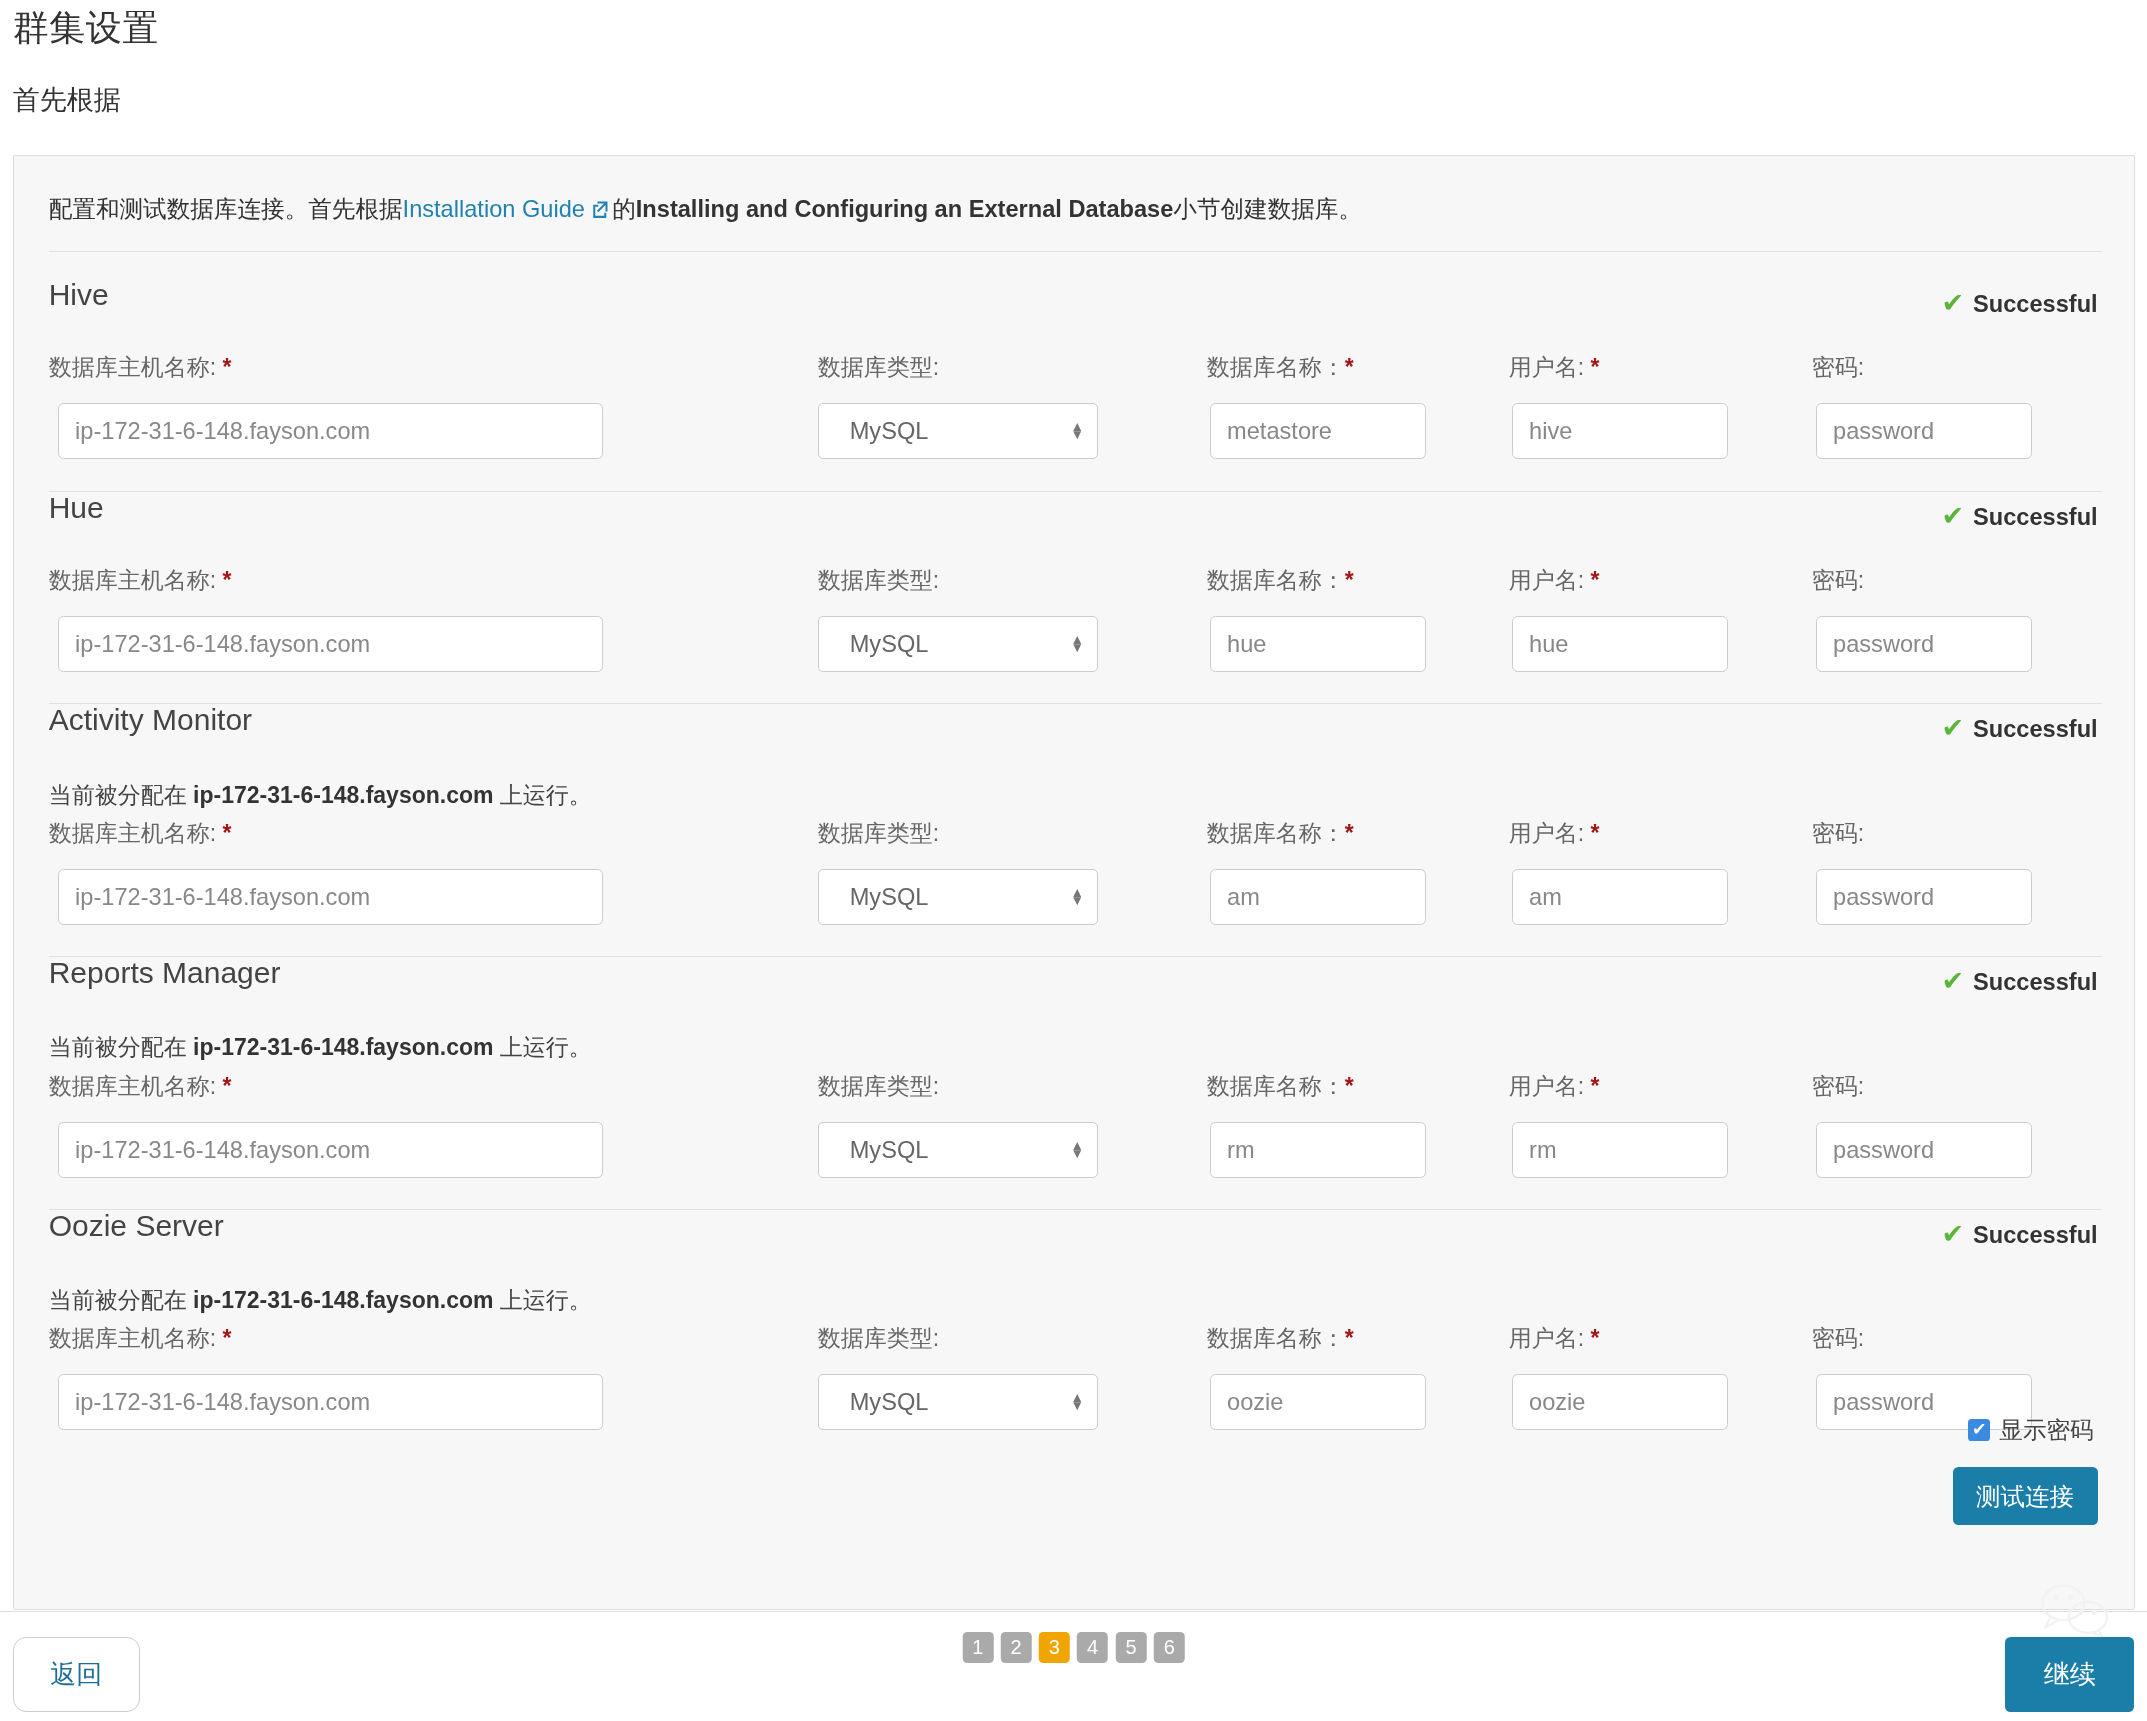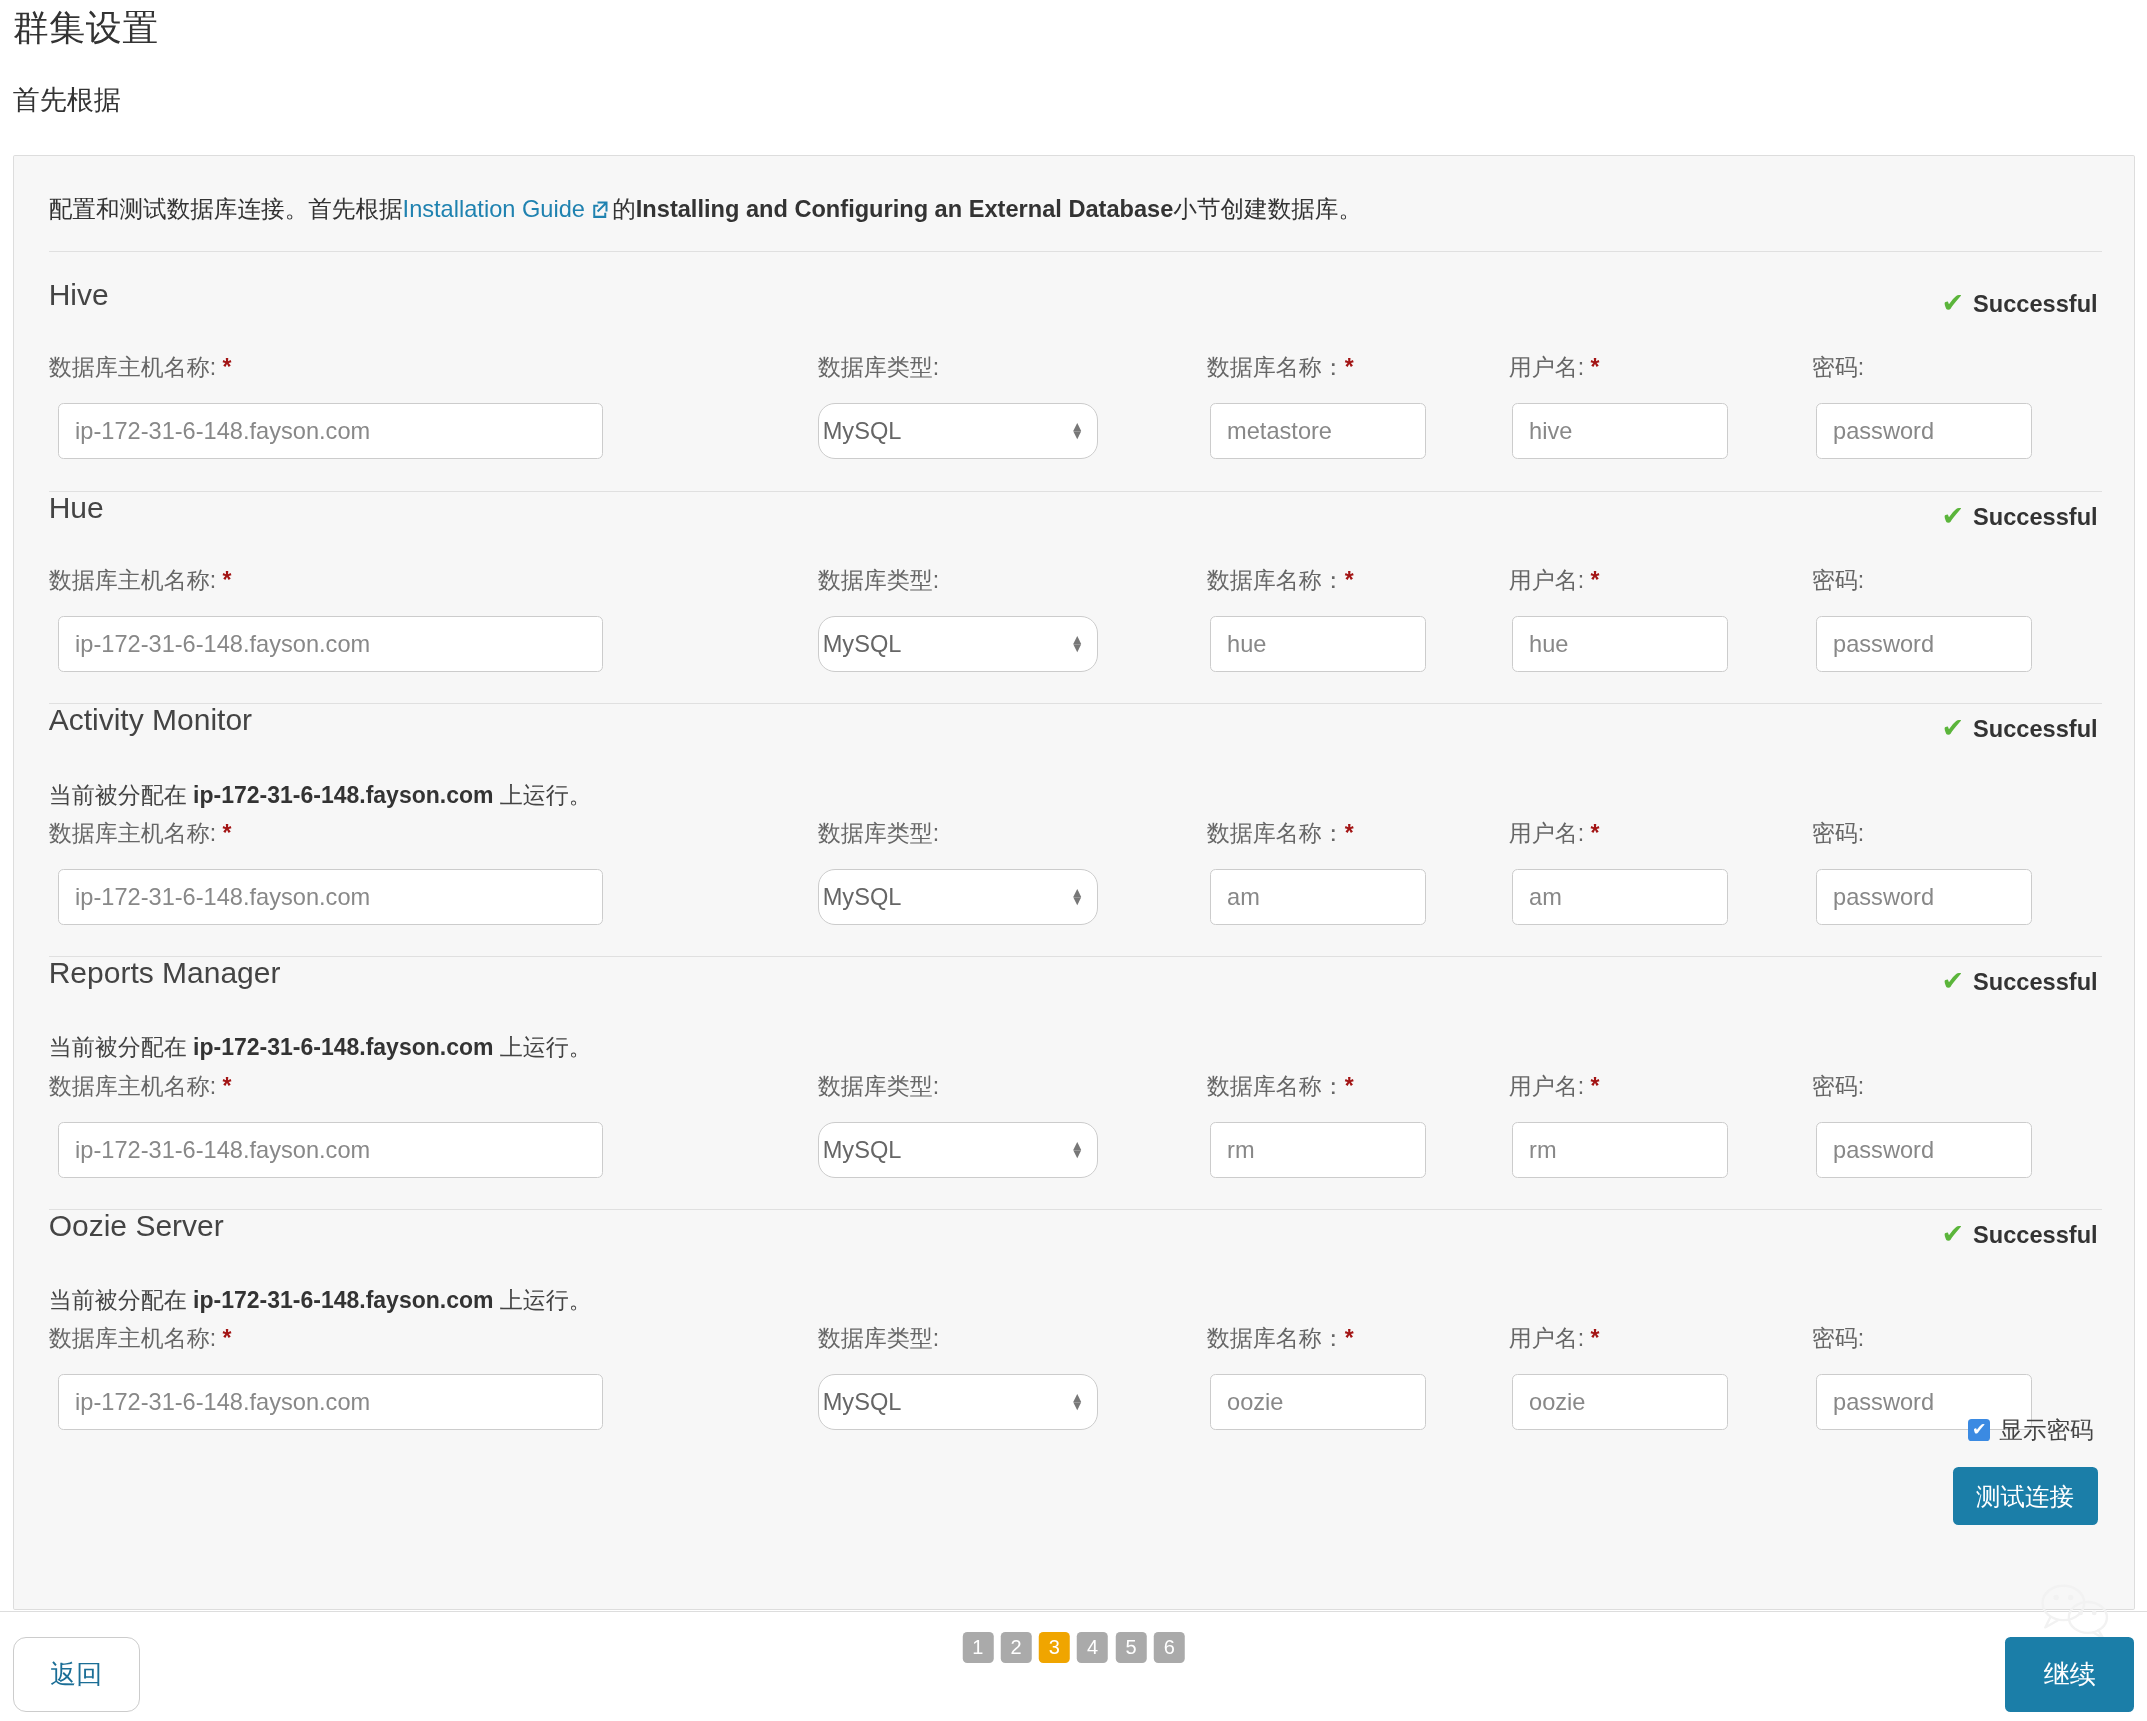--- a/index.html
+++ b/index.html
@@ -79,24 +79,24 @@
     font-size: 23.6px;
     color: #888888;
     padding: 0 16.4px;
     display: flex; align-items: center;
     font-family: "Liberation Sans", sans-serif;
   }
   .sel {
     position: absolute;
     background: #ffffff;
     border: 0.9px solid #cccccc;
-    border-radius: 17px;
+    border-radius: 5px;
     font-size: 23.6px;
     color: #666666;
-    padding: 0 4px;
+    padding: 0 31px;
     display: flex; align-items: center;
     font-family: "Liberation Sans", sans-serif;
   }
   .spin {
     position: absolute; right: 12.7px; top: 50%;
     transform: translateY(-50%);
     display: flex; flex-direction: column; align-items: center;
     line-height: 8.2px; color: #777777; font-size: 13.6px;
   }
 

